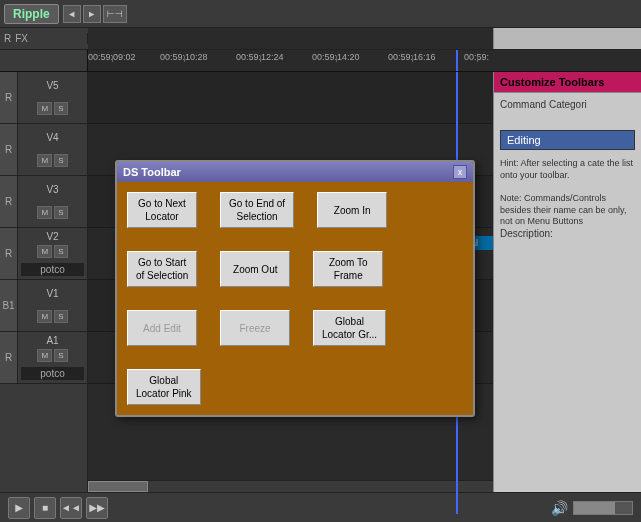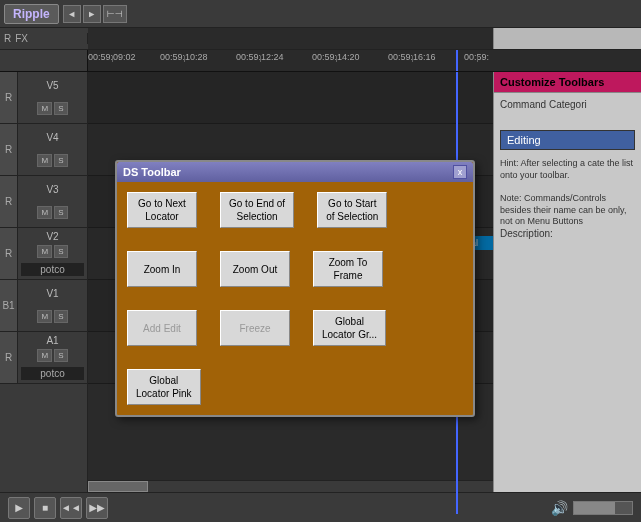--- a/index.html
+++ b/index.html
@@ -19,21 +19,21 @@
       display: flex;
       align-items: center;
       background: #3a3a3a;
       height: 28px;
       border-bottom: 1px solid #222;
       padding: 0 4px;
     }
     #ripple-btn {
       background: #5a5a5a;
       border: 1px solid #888;
-      color: #c4b5fd;
+      color: #86efac;
       padding: 2px 8px;
       font-size: 12px;
       font-weight: bold;
       cursor: pointer;
       border-radius: 2px;
       text-align: center;
     }
     #transport-icons {
       display: flex;
       align-items: center;
@@ -550,22 +550,22 @@
 </div>
 
 <div id="ds-toolbar-dialog">
   <div id="ds-toolbar-titlebar">
     <span>DS Toolbar</span>
     <button id="ds-toolbar-close">x</button>
   </div>
   <div id="ds-toolbar-body">
     <button class="ds-btn">Go to Next<br>Locator</button>
     <button class="ds-btn">Go to End of<br>Selection</button>
+    <button class="ds-btn">Zoom In</button>
     <button class="ds-btn">Go to Start<br>of Selection</button>
-    <button class="ds-btn">Zoom In</button>
     <button class="ds-btn">Zoom Out</button>
     <button class="ds-btn">Zoom To<br>Frame</button>
     <button class="ds-btn disabled">Add Edit</button>
     <button class="ds-btn disabled">Freeze</button>
     <button class="ds-btn">Global<br>Locator Gr...</button>
     <button class="ds-btn">Global<br>Locator Pink</button>
   </div>
 </div>
 
 </body></html>

